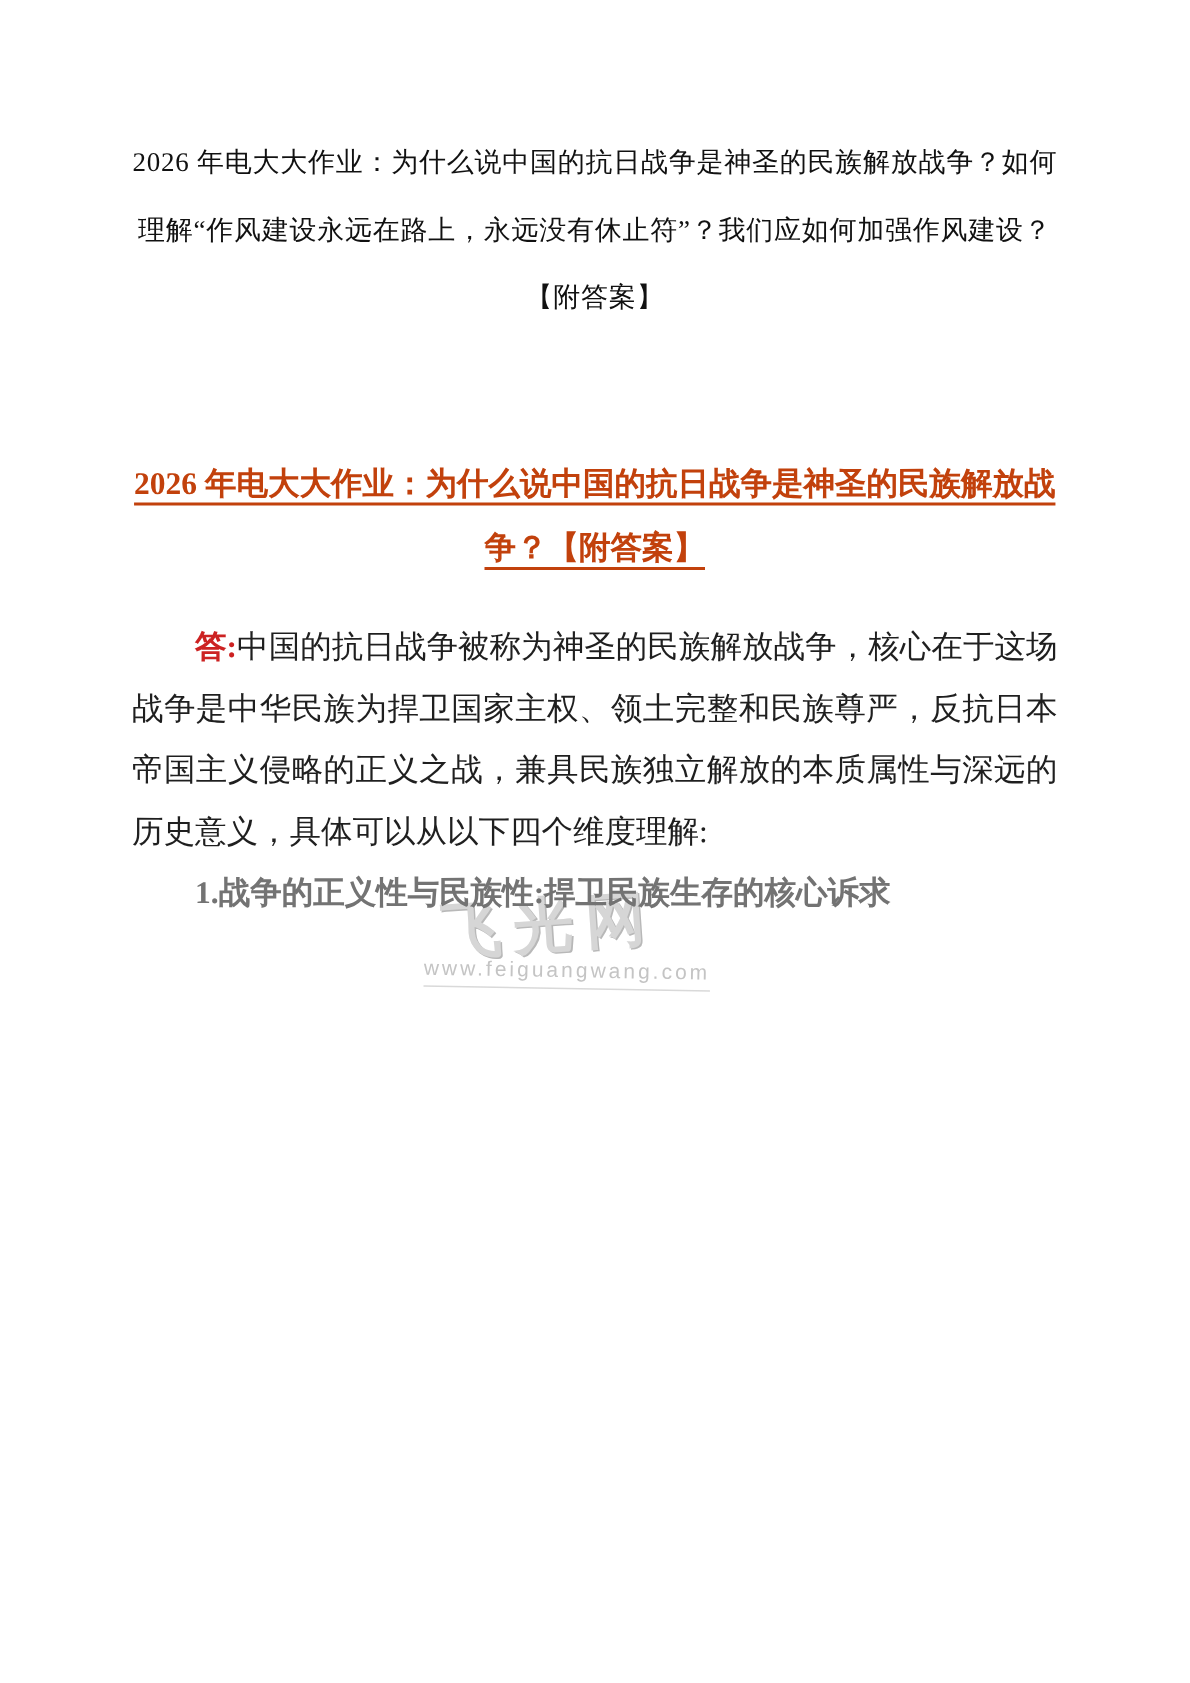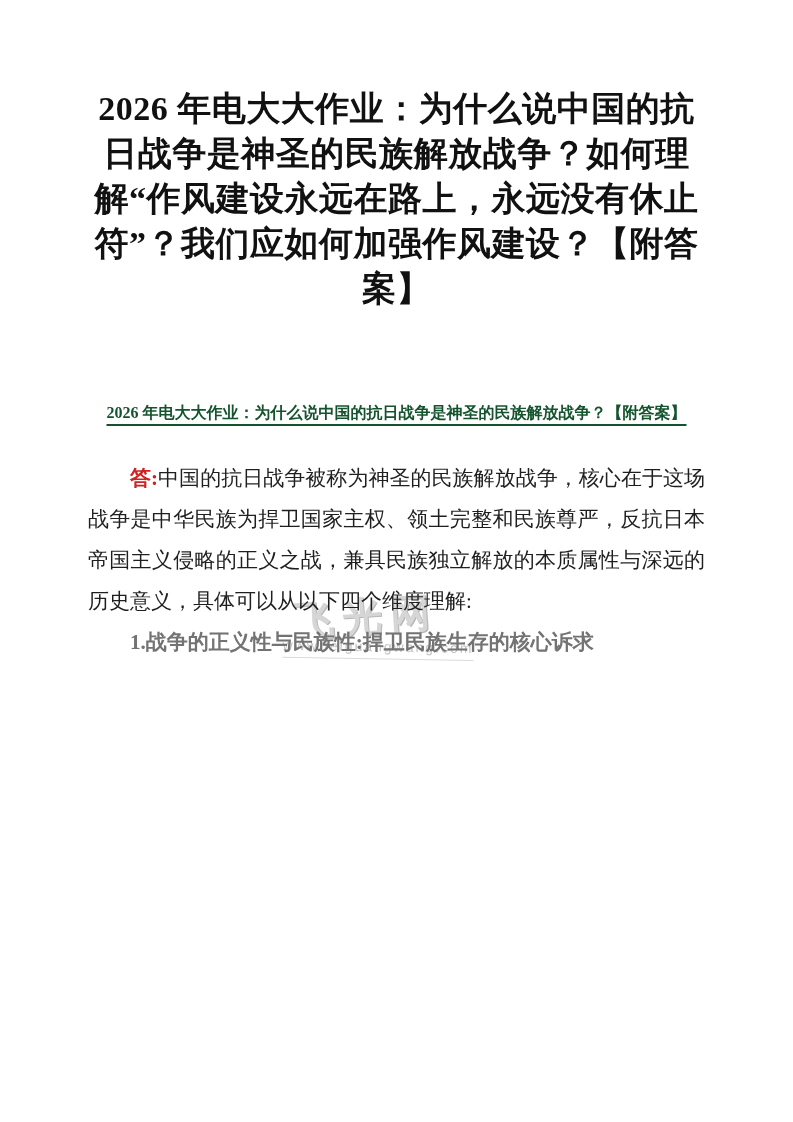--- a/index.html
+++ b/index.html
@@ -17,36 +17,36 @@
   }
   .page {
     position: relative;
     width: 617px;
     margin: 0 auto;
     padding: 0 88px;
     box-sizing: content-box;
   }
   .doc-title {
     margin: 86px 0 0 0;
-    font-size: 34px;
-    font-weight: bold;
+    font-size: 18px;
+    font-weight: normal;
     line-height: 45px;
     text-align: center;
     color: #111111;
     letter-spacing: 0.5px;
     position: relative;
     z-index: 2;
   }
   .section-heading {
     margin: 80px 0 0 0;
-    font-size: 16px;
+    font-size: 21px;
     font-weight: bold;
     line-height: 43px;
     text-align: center;
-    color: #14532d;
+    color: #c2410c;
     text-decoration: underline;
     text-decoration-thickness: 2px;
     text-underline-offset: 6px;
     position: relative;
     z-index: 2;
   }
   .body-text p {
     margin: 0;
     font-size: 21px;
     line-height: 41px;

